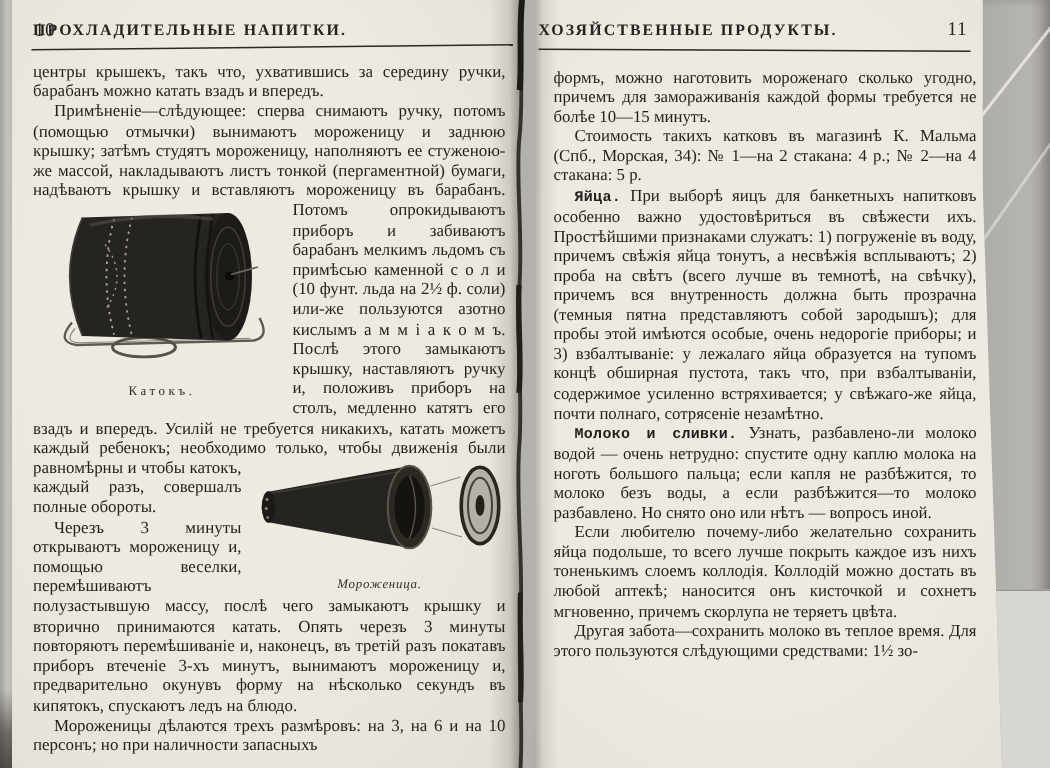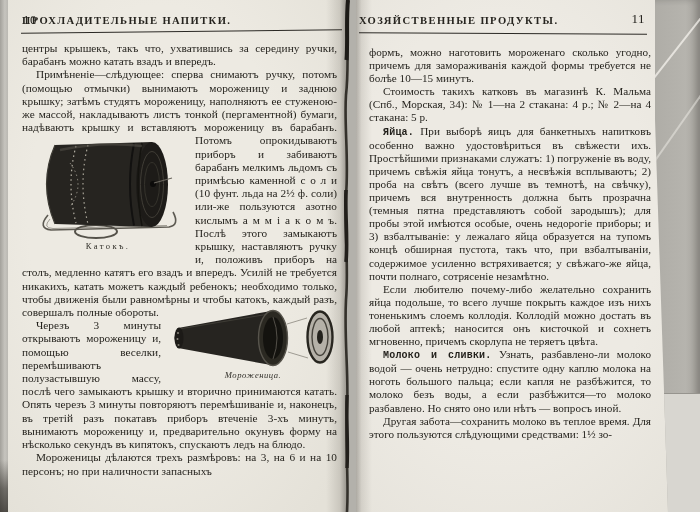--- a/index.html
+++ b/index.html
@@ -81,21 +81,21 @@
   .page-right .pbody{left:13px;width:282px;top:46px;bottom:16px;font-size:11.2px;line-height:13.1px;}
   .pbody p{margin:0;}
   .pbody p.indent{text-indent:14px;}
   b.lead{font-family:Liberation Mono, monospace;font-size:10px;letter-spacing:.2px;}
 
   
   .fig{text-align:center;text-indent:0;}
   .fig-katok{float:left;width:156px;margin:3px 9px 1px 8px;}
   .fig-moroz{float:right;width:168px;margin:2px 0 2px 8px;}
   .fig svg{display:block;margin:0 auto;}
-  .caption{display:block;font-size:8.6px;color:#2f2d27;margin-top:1px;}
+  .caption{display:block;font-size:8.6px;color:#2f2d27;margin-top:15px;}
   .cap-katok{letter-spacing:2.4px;}
   .cap-moroz{letter-spacing:.5px;font-style:italic;}
 </style>
 </head>
 <body>
 
 <div class="book">
 
   <div class="page page-left">
     <span class="pageno">10</span>
@@ -172,25 +172,25 @@
       <div class="rule"></div>
     </div>
 
     <div class="pbody">
       <p>формъ, можно наготовить мороженаго сколько угодно, причемъ для замораживанія каждой формы требуется не болѣе 10—15 минутъ.</p>
       <p class="indent">Стоимость такихъ катковъ въ магазинѣ К. Мальма (Спб., Морская, 34): № 1—на 2 стакана: 4 р.; № 2—на 4 стакана: 5 р.</p>
       <p class="indent">
         <b class="lead">Яйца.</b>
         <span>При выборѣ яицъ для банкетныхъ напитковъ особенно важно удостовѣриться въ свѣжести ихъ. Простѣйшими признаками служатъ: 1) погруженіе въ воду, причемъ свѣжія яйца тонутъ, а несвѣжія всплываютъ; 2) проба на свѣтъ (всего лучше въ темнотѣ, на свѣчку), причемъ вся внутренность должна быть прозрачна (темныя пятна представляютъ собой зародышъ); для пробы этой имѣются особые, очень недорогіе приборы; и 3) взбалтываніе: у лежалаго яйца образуется на тупомъ концѣ обширная пустота, такъ что, при взбалтываніи, содержимое усиленно встряхивается; у свѣжаго-же яйца, почти полнаго, сотрясеніе незамѣтно.</span>
       </p>
-      <p class="indent">Если любителю почему-либо желательно сохранить яйца подольше, то всего лучше покрыть каждое изъ нихъ тоненькимъ слоемъ коллодія. Коллодій можно достать въ любой аптекѣ; наносится онъ кисточкой и сохнетъ мгновенно, причемъ скорлупа не теряетъ цвѣта.</p>
       <p class="indent">
         <b class="lead">Молоко и сливки.</b>
         <span>Узнать, разбавлено-ли молоко водой — очень нетрудно: спустите одну каплю молока на ноготь большого пальца; если капля не разбѣжится, то молоко безъ воды, а если разбѣжится—то молоко разбавлено. Но снято оно или нѣтъ — вопросъ иной.</span>
       </p>
+      <p class="indent">Если любителю почему-либо желательно сохранить яйца подольше, то всего лучше покрыть каждое изъ нихъ тоненькимъ слоемъ коллодія. Коллодій можно достать въ любой аптекѣ; наносится онъ кисточкой и сохнетъ мгновенно, причемъ скорлупа не теряетъ цвѣта.</p>
       <p class="indent">Другая забота—сохранить молоко въ теплое время. Для этого пользуются слѣдующими средствами: 1½ зо-</p>
     </div>
   </div>
 
   <div class="gutter">
     <svg viewBox="0 0 18 512" preserveAspectRatio="none">
       <path d="M9 0 C6 30 11 60 7 95 C5 125 10 160 7 195 C5 230 10 265 7 300 C5 340 10 375 8 410 C6 445 10 480 8 512" fill="none" stroke="#34312b" stroke-width="2.6"></path>
       <path d="M9 0 C7 20 9 40 7.5 60" fill="none" stroke="#1d1b17" stroke-width="4"></path>
       <path d="M7 190 C6 215 9 240 7 262" fill="none" stroke="#221f1b" stroke-width="3.6"></path>
       <path d="M8 395 C7 420 9.5 445 8 468" fill="none" stroke="#221f1b" stroke-width="3.4"></path>

